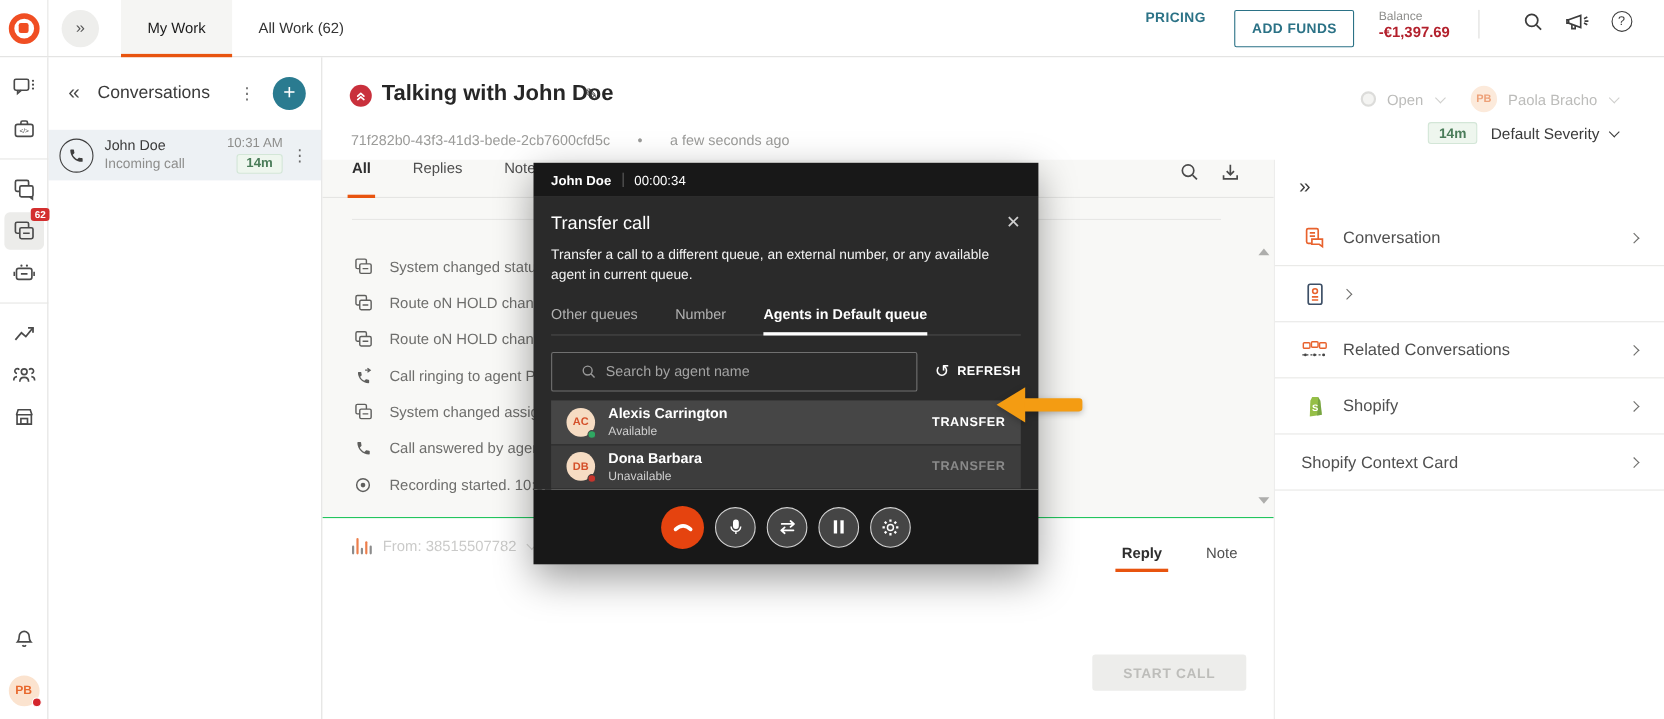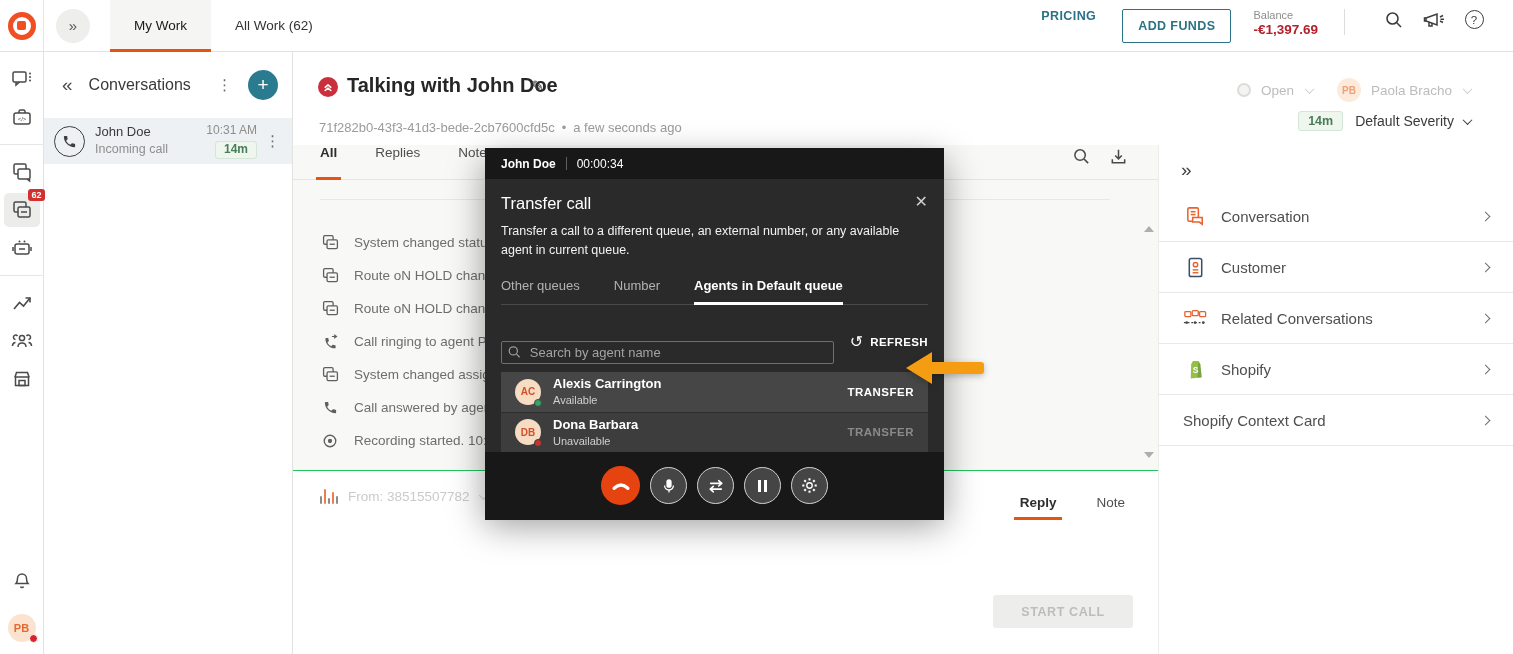--- a/index.html
+++ b/index.html
@@ -49,21 +49,21 @@
   .conv-sub { font-size:12.5px; color:#8e8e8c; }
   .conv-right { text-align:right; line-height:1.3; margin-right:2px; }
   .conv-time { font-size:12px; color:#8e8e8c; }
   .badge-green { display:inline-block; background:#eef6ee; border:1px solid #d3e6d7; color:#4a7c59; font-size:12px; font-weight:bold; padding:0px 8px; border-radius:3px; }
 
   
   .conv-header { position:absolute; top:52px; left:293px; right:12px; height:93px; background:#fff; z-index:2; }
   .prio { position:absolute; left:25px; top:25px; width:20px; height:20px; border-radius:50%; background:#c9303c; display:flex; align-items:center; justify-content:center; }
   .conv-title-lg { position:absolute; left:54px; top:22px; font-size:20px; font-weight:bold; color:#262626; }
   .pencil { position:absolute; top:25px; font-size:16px; color:#3a3a3a; cursor:pointer; }
-  .conv-sub-line { position:absolute; left:26px; top:68px; font-size:13px; color:#9b9b99; display:flex; gap:7px; align-items:center; }
+  .conv-sub-line { position:absolute; left:26px; top:68px; font-size:13px; color:#9b9b99; display:flex; gap:25px; align-items:center; }
   .hdr-right1 { position:absolute; right:30px; top:26px; display:flex; align-items:center; }
   .hdr-right2 { position:absolute; right:30px; top:59px; display:flex; align-items:center; }
   .open-ring { width:14px; height:14px; border:2px solid #dcdcda; border-radius:50%; background:#f4f4f2; }
   .muted { color:#bcbcba; font-size:13.5px; }
   .chev { display:inline-block; width:7px; height:7px; border-right:1.6px solid currentColor; border-bottom:1.6px solid currentColor; transform:rotate(45deg) translate(-1px,-1px); }
   .chev-r { display:inline-block; width:7px; height:7px; border-right:1.6px solid currentColor; border-bottom:1.6px solid currentColor; transform:rotate(-45deg); }
   .sm-avatar { width:24px; height:24px; border-radius:50%; background:#fceadb; color:#eda179; font-size:10px; font-weight:bold; display:flex; align-items:center; justify-content:center; }
   .sev-label { font-size:14px; color:#3a3a3a; margin:0 10px 0 12px; }
 
   
@@ -110,21 +110,21 @@
   .m-vdiv { width:1px; height:13px; background:#5f5f5f; margin:0 10px; }
   .m-timer { font-size:12px; color:#fff; }
   .m-body { background:#2a2a2a; flex:1; padding:15px 16px 0 16px; position:relative; }
   .m-title { font-size:16.5px; color:#fff; }
   .m-close { position:absolute; right:16px; top:13px; color:#cfcfcf; font-size:16px; cursor:pointer; }
   .m-desc { font-size:12.5px; color:#f2f2f2; line-height:1.55; margin-top:9px; max-width:415px; }
   .m-tabs { display:flex; gap:34px; margin-top:17px; border-bottom:1px solid #4a4a4a; }
   .m-tab { font-size:13px; color:#b2b2b2; padding-bottom:9px; margin-bottom:-1px; border-bottom:3px solid transparent; cursor:pointer; }
   .m-tab.active { color:#fff; font-weight:bold; border-bottom-color:#fff; }
   .m-search-row { display:flex; align-items:center; margin-top:15px; }
-  .m-search { flex:1; height:23px; border:1px solid #707070; border-radius:2px; display:flex; align-items:center; padding:0 5px; background:transparent;margin-top:21px; }
+  .m-search { flex:1; height:36px; border:1px solid #707070; border-radius:2px; display:flex; align-items:center; padding:0 26px; background:transparent; }
   .m-search input { background:transparent; border:none; outline:none; color:#d8d8d8; font-size:13px; margin-left:8px; width:100%; font-family:inherit; }
   .m-search input::placeholder { color:#a3a3a3; }
   .m-refresh { display:flex; align-items:center; margin-left:16px; color:#fff; cursor:pointer; }
   .m-refresh .g { font-size:16px; margin-right:7px; }
   .m-refresh .t { font-size:11.5px; font-weight:bold; letter-spacing:.4px; }
   .agents { margin-top:8px; }
   .agent { height:40px; display:flex; align-items:center; padding:0 14px; }
   .agent.row0 { background:#464646; }
   .agent.row1 { background:#3d3d3d; border-top:1px solid #2e2e2e; }
   .ag-avatar { width:26px; height:26px; border-radius:50%; background:#f6dcc3; color:#d4502a; font-size:10px; font-weight:bold; display:flex; align-items:center; justify-content:center; position:relative; flex:none; }
@@ -464,21 +464,20 @@
     </div>
     <div class="rsec">
       <span class="ico">
         <svg width="21" height="23" viewBox="0 0 22 24" fill="none">
             <rect x="4.5" y="2.5" width="13" height="19" rx="2" stroke="#3d4f66" stroke-width="1.6"></rect>
             <circle cx="11" cy="9" r="2.3" stroke="#e8622d" stroke-width="1.5"></circle>
             <line x1="8" y1="14.5" x2="14" y2="14.5" stroke="#e8622d" stroke-width="1.5"></line>
             <line x1="8" y1="17.5" x2="14" y2="17.5" stroke="#e8622d" stroke-width="1.5"></line>
           </svg>
       </span>
-      <span class="lbl">Customer</span>
       <span class="chev-r arr"></span>
     </div>
     <div class="rsec">
       <span class="ico">
         <svg width="24" height="22" viewBox="0 0 26 22" fill="none" stroke="#e8622d" stroke-width="1.4">
             <rect x="2" y="4" width="6.5" height="5.5" rx="1"></rect>
             <rect x="10" y="3" width="6.5" height="5.5" rx="1"></rect>
             <rect x="18" y="4" width="6.5" height="5.5" rx="1"></rect>
             <g stroke="#444">
               <line x1="1" y1="16" x2="25" y2="16" stroke-dasharray="2 2"></line>

